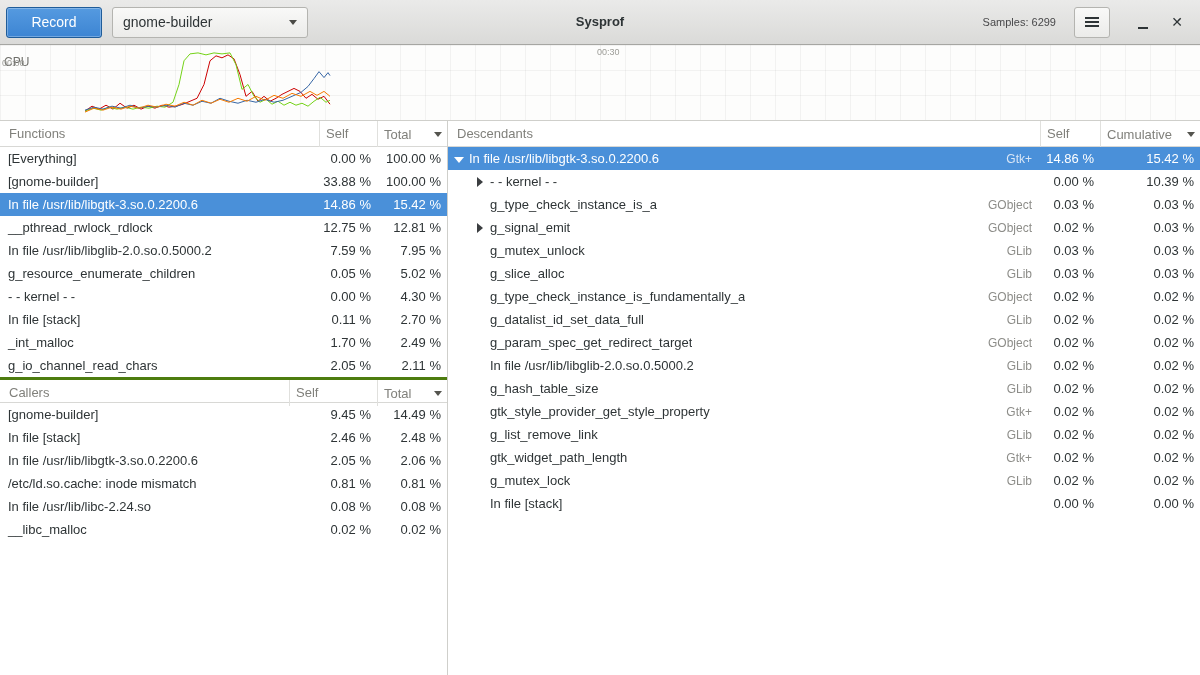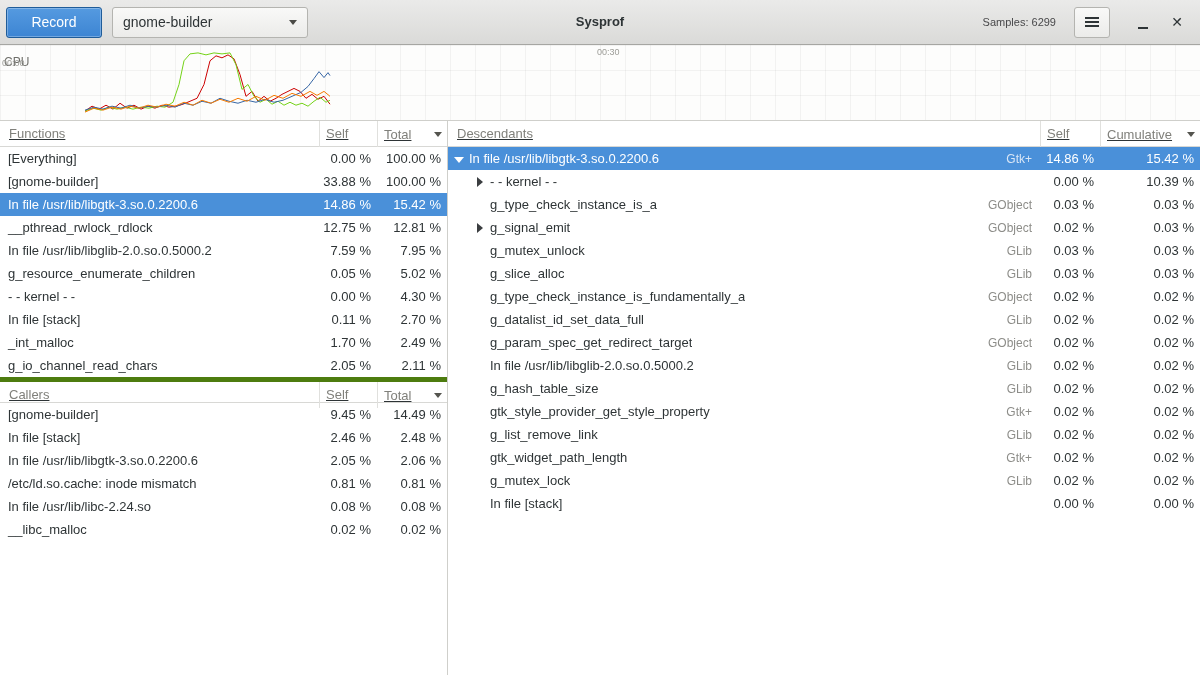--- a/index.html
+++ b/index.html
@@ -60,22 +60,22 @@
   .cpu-label { position:absolute; left:4px; top:10px; font-size:12px; color:#6f6f6a; }
   .t-start { position:absolute; left:2px; top:13px; font-size:9px; color:#9c9c97; }
   .t-mid   { position:absolute; left:597px; top:2px; font-size:9px; color:#9c9c97; }
   .cpu-svg { position:absolute; left:0; top:0; width:100%; height:100%; }
 
   
   .content { flex:1; display:flex; min-height:0; background:#fff; }
   .left-pane { width:448px; flex:none; border-right:1px solid #cfcfcb; display:flex; flex-direction:column; background:#fff; }
   .right-pane { flex:1; display:flex; flex-direction:column; background:#fff; }
 
-  .thead { height:26px; flex:none; display:grid; align-items:center; border-bottom:1px solid #d8d8d5; background:#fff;text-decoration:underline; }
-  .thead.bordered-top { border-top:5px solid #4d7c0f; }
+  .thead { height:26px; flex:none; display:grid; align-items:center; border-bottom:1px solid #d8d8d5; background:#fff; }
+  .thead.bordered-top { border-top:3px solid #4d7c0f;gap:30px; }
   .lgrid { grid-template-columns:1fr 58px 70px; }
   .dgrid { grid-template-columns:1fr 60px 100px; }
   .th { font-size:13px; color:#80807b; padding-left:6px; height:26px; line-height:25px; overflow:hidden; white-space:nowrap; }
   .th.name { padding-left:9px; }
   .th.colline { border-left:1px solid #e0e0dd; }
   .th.sorted { display:flex; align-items:center; padding-right:5px; }
   .sort-arrow { width:0; height:0; border-left:4px solid transparent; border-right:4px solid transparent; border-top:5px solid #55554f; margin-left:auto; }
 
   .rows { flex:none; }
   .lrow, .drow { height:23px; display:grid; align-items:center; font-size:13px; color:#2e3436; cursor:default; }

